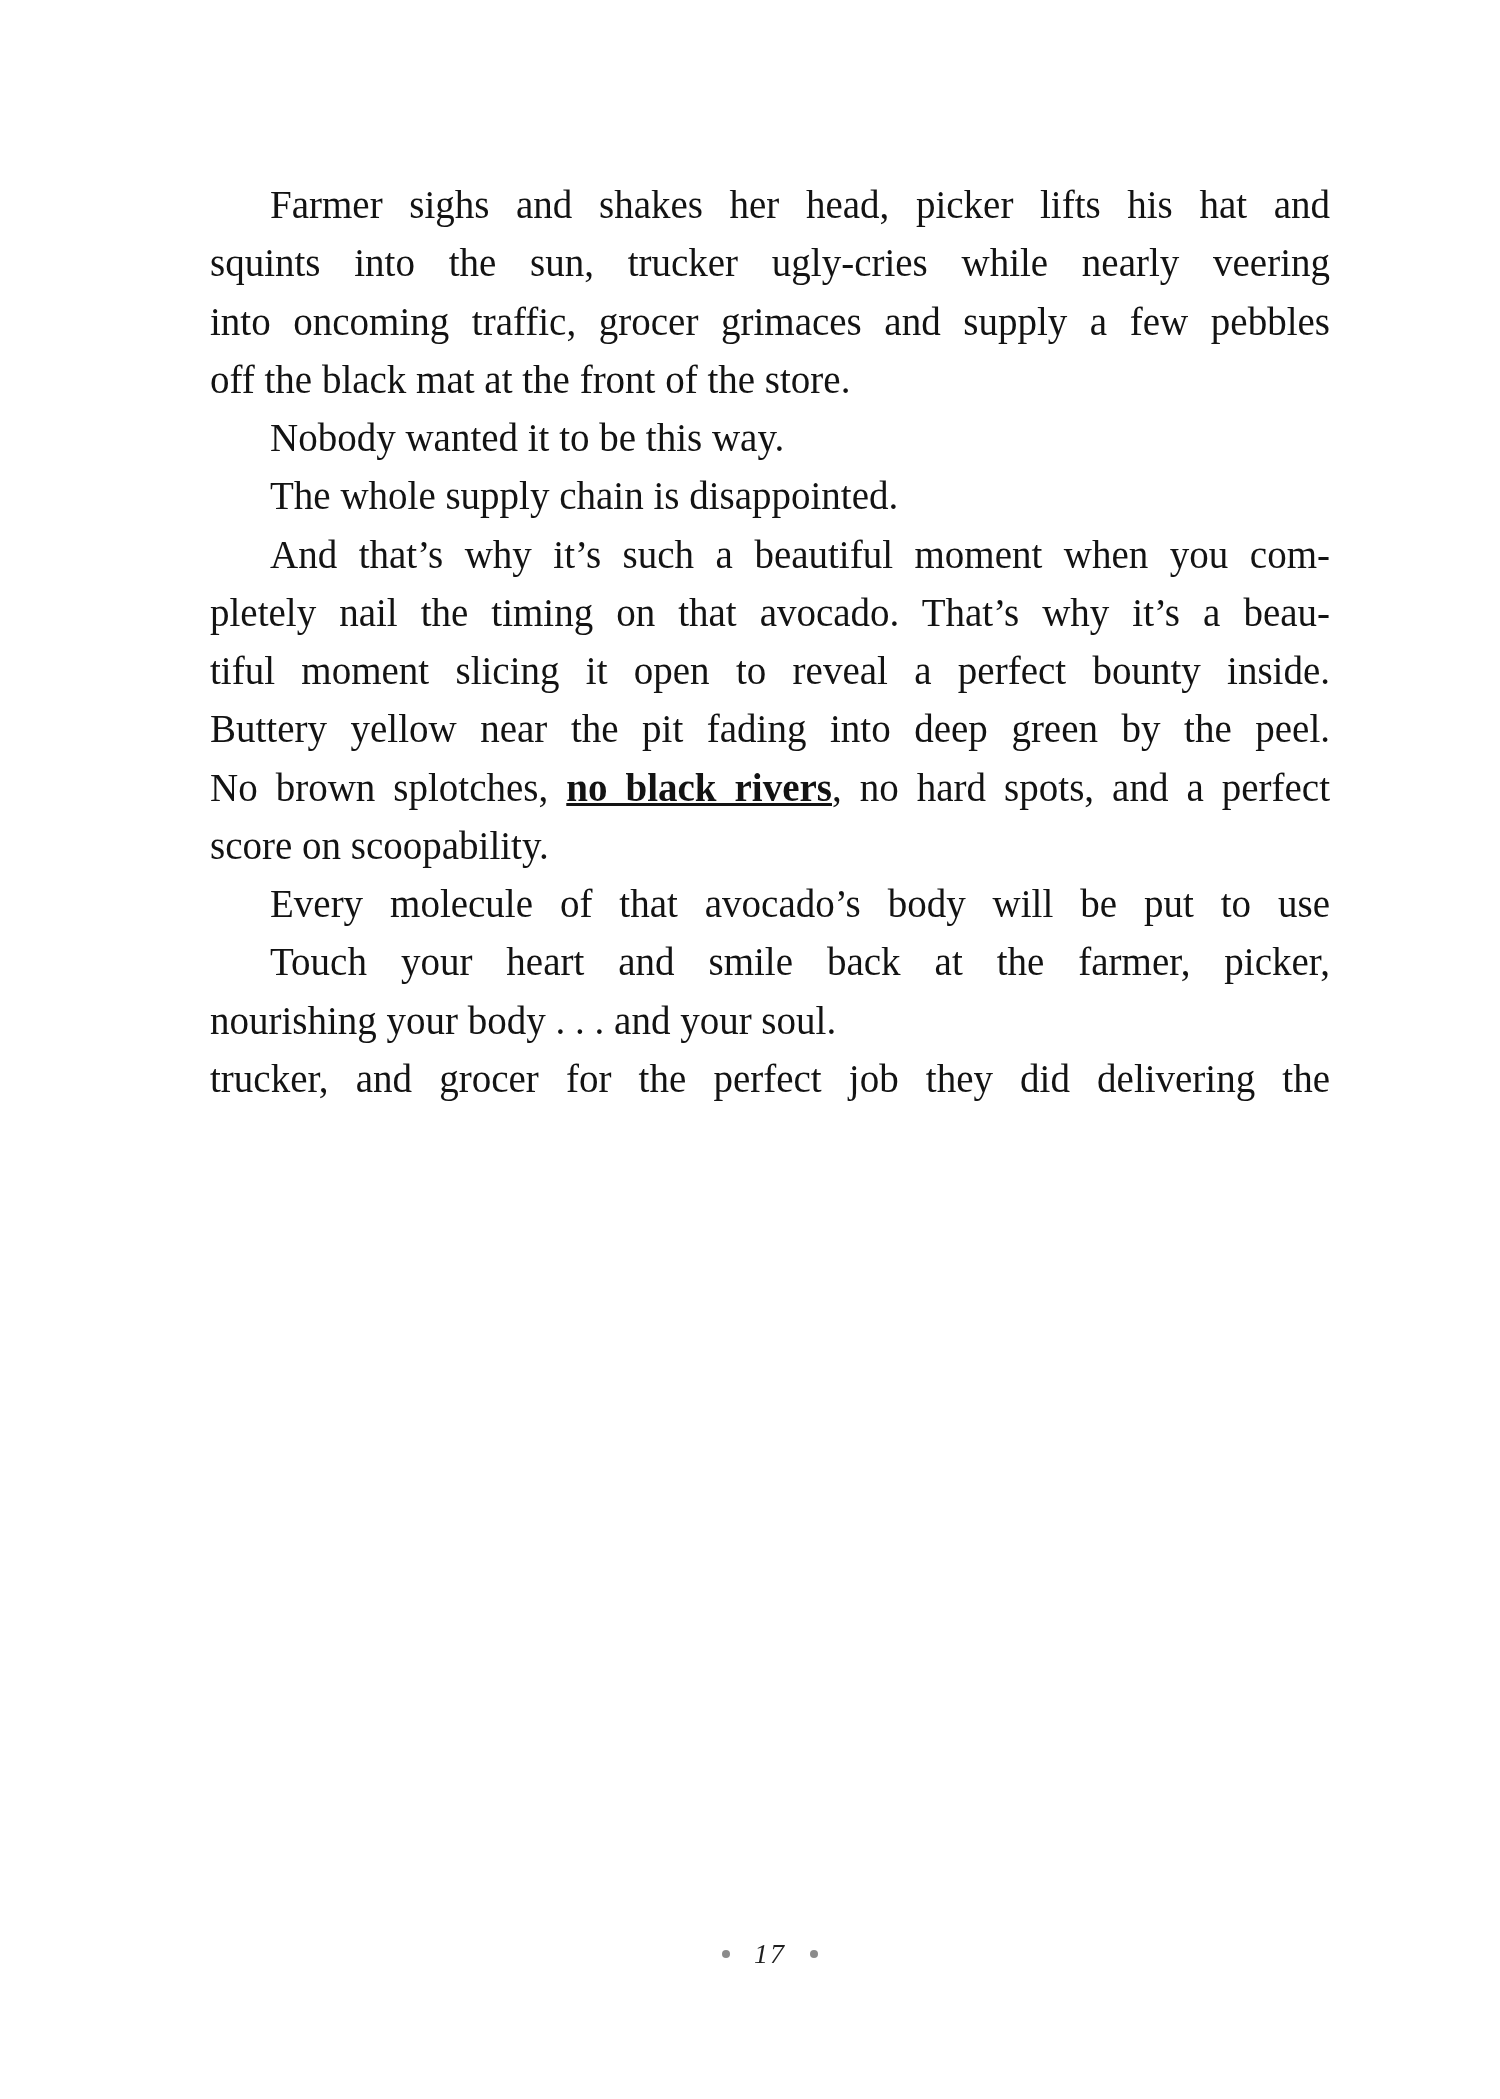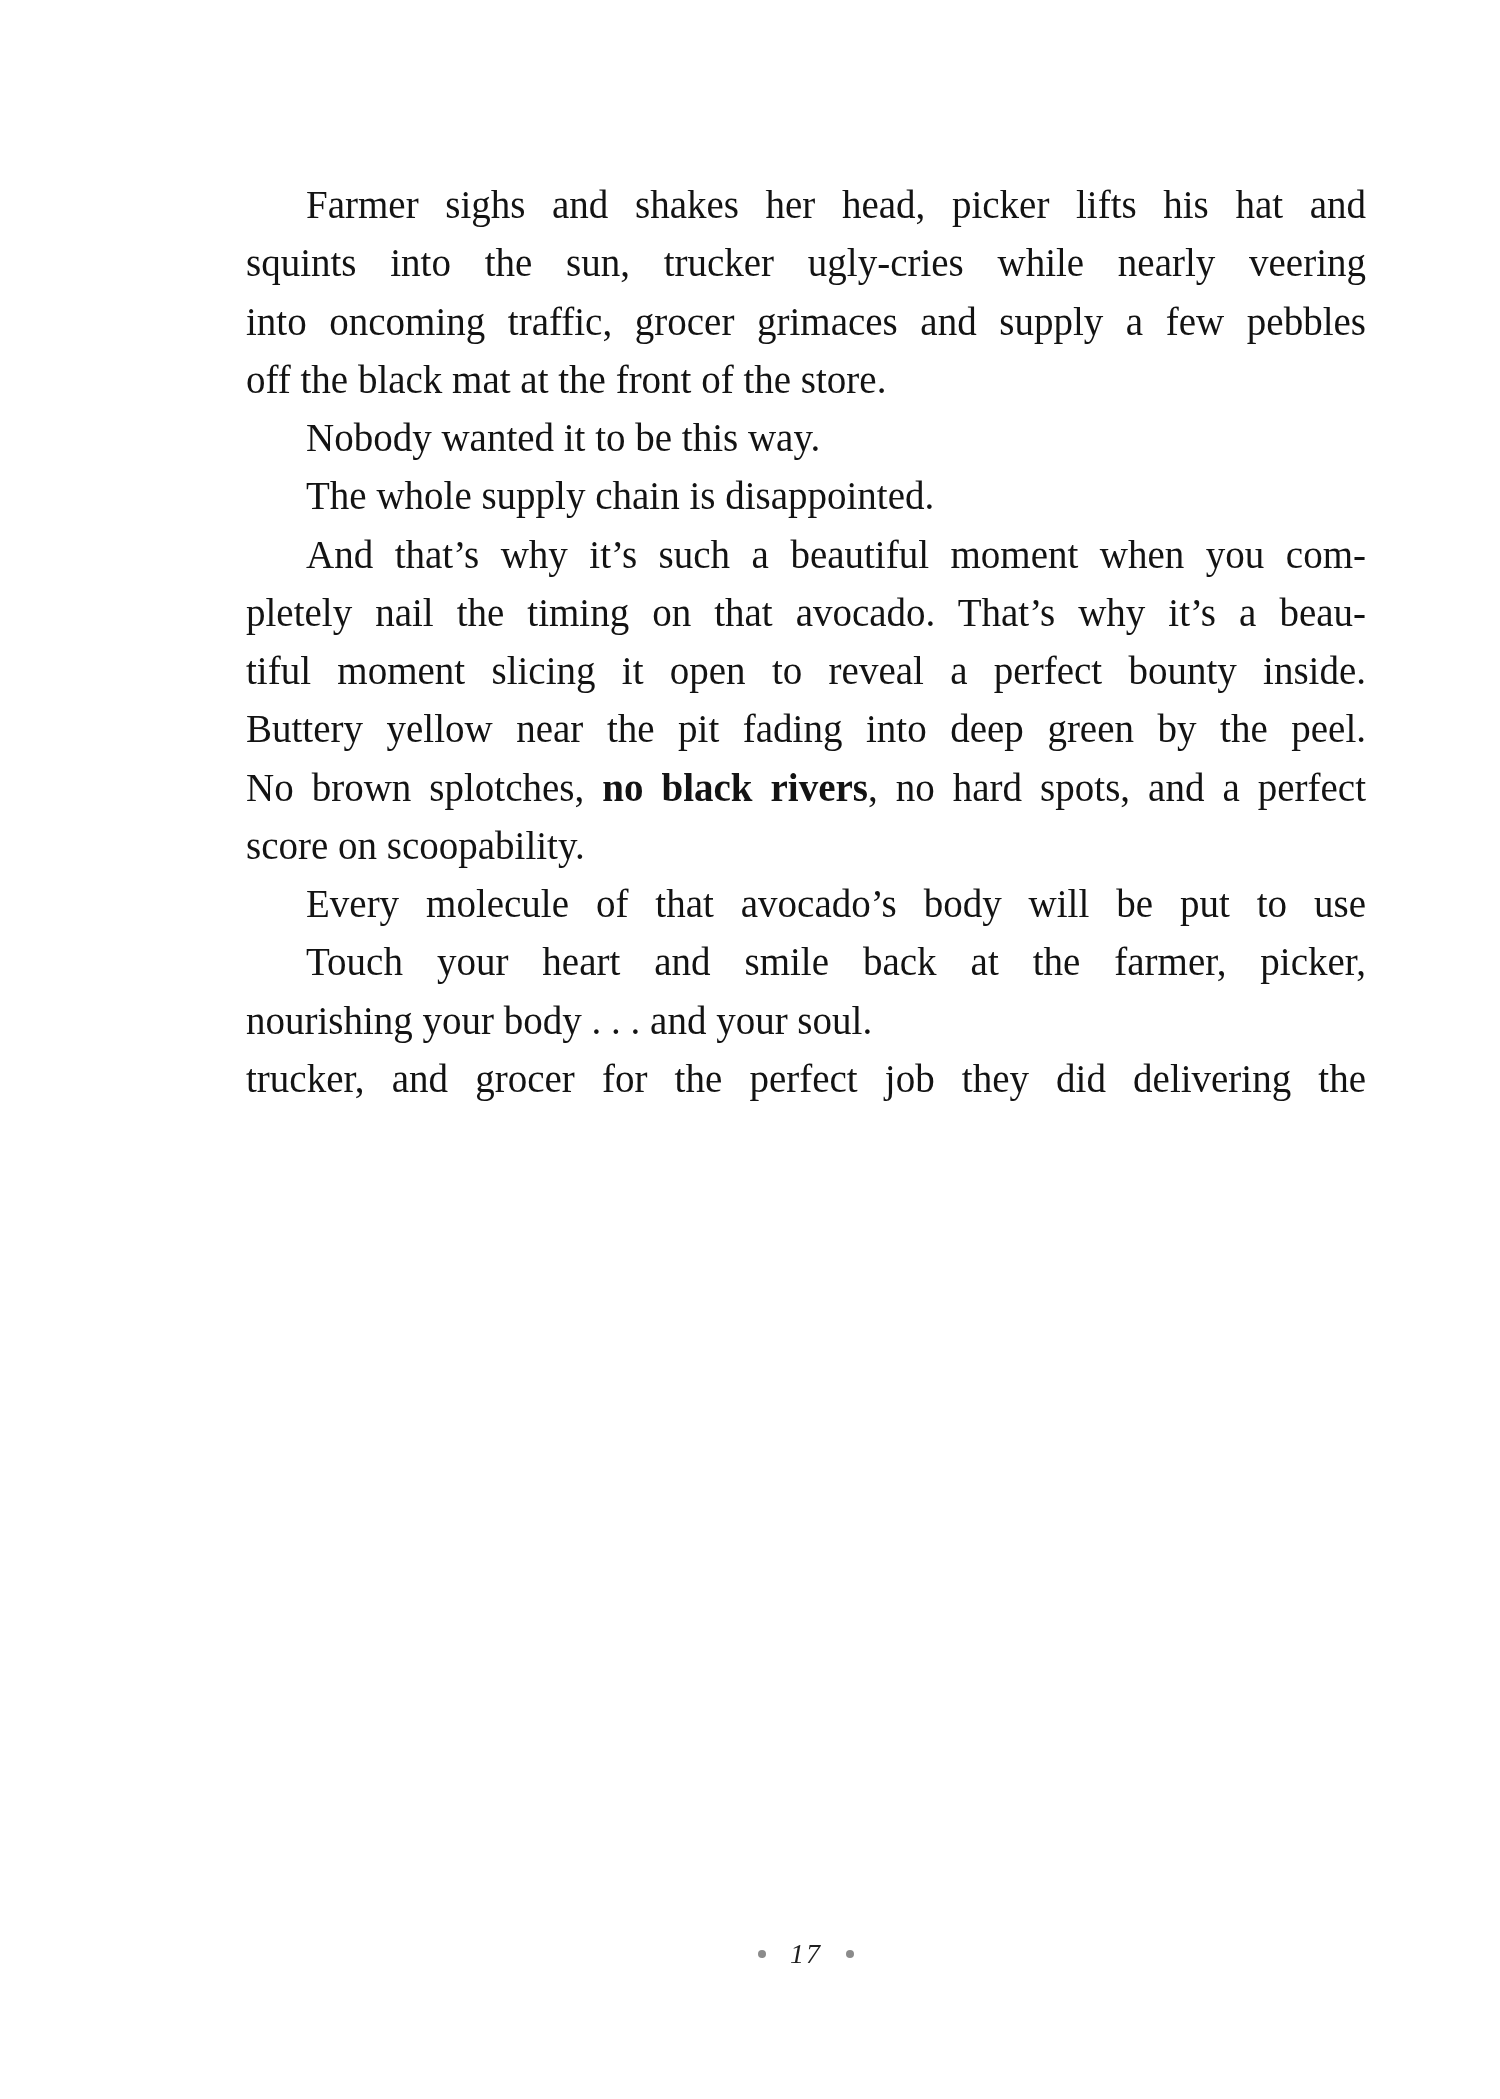--- a/index.html
+++ b/index.html
@@ -11,21 +11,20 @@
     height: 2099px;
     position: relative;
     background: #ffffff;
     font-family: "Liberation Serif", "DejaVu Serif", serif;
     color: #131313;
     overflow: hidden;
   }
   .page {
     position: absolute;
     inset: 0;
-    margin-left: 36px;
   }
   .text-block {
     position: absolute;
     left: 210px;
     top: 176px;
     width: 1120px;
     font-size: 39px;
     line-height: 58.25px;
     color: #131313;
   }
@@ -37,20 +36,21 @@
   .line.just {
     text-align: justify;
     text-align-last: justify;
   }
   .line.ind {
     text-indent: 60px;
     text-align: right;
   }
   .bold {
     font-weight: 700;
+    text-decoration: underline;
   }
   .page-footer {
     position: absolute;
     left: 210px;
     top: 1938px;
     width: 1120px;
     display: flex;
     justify-content: center;
     align-items: center;
     gap: 24px;

